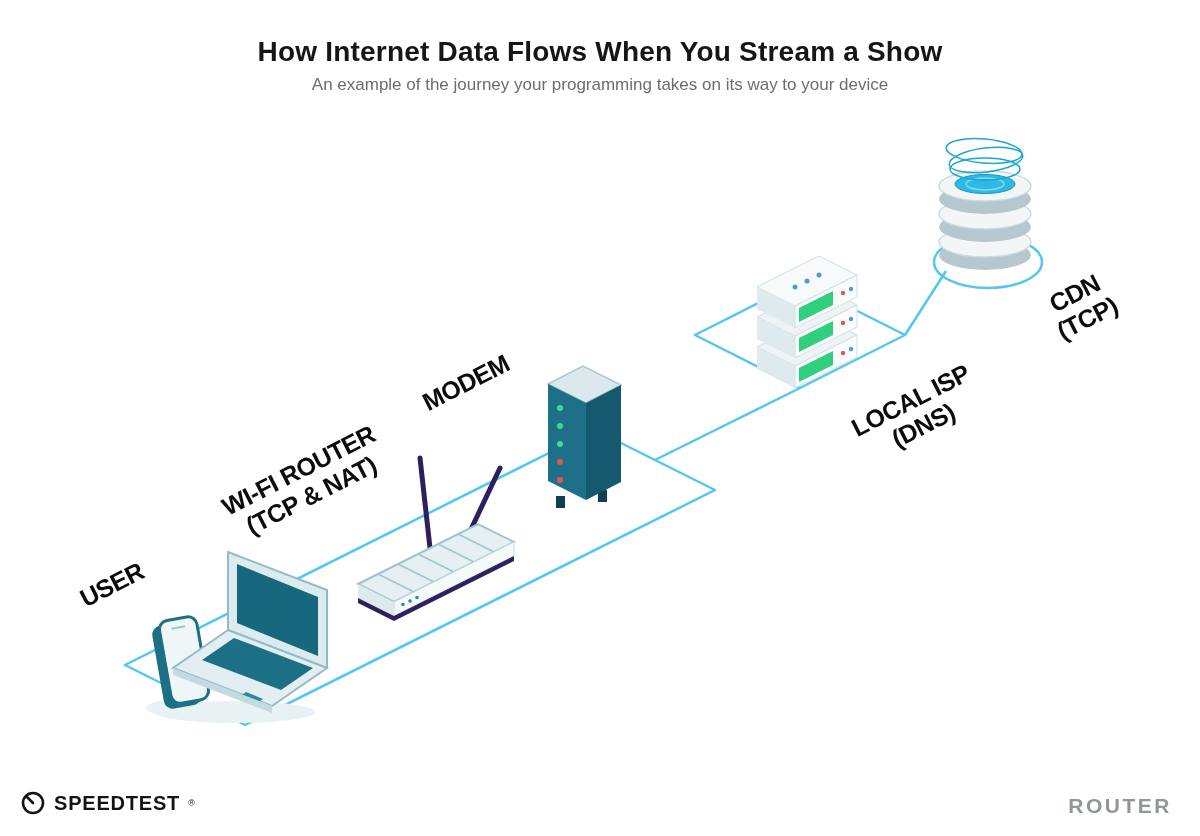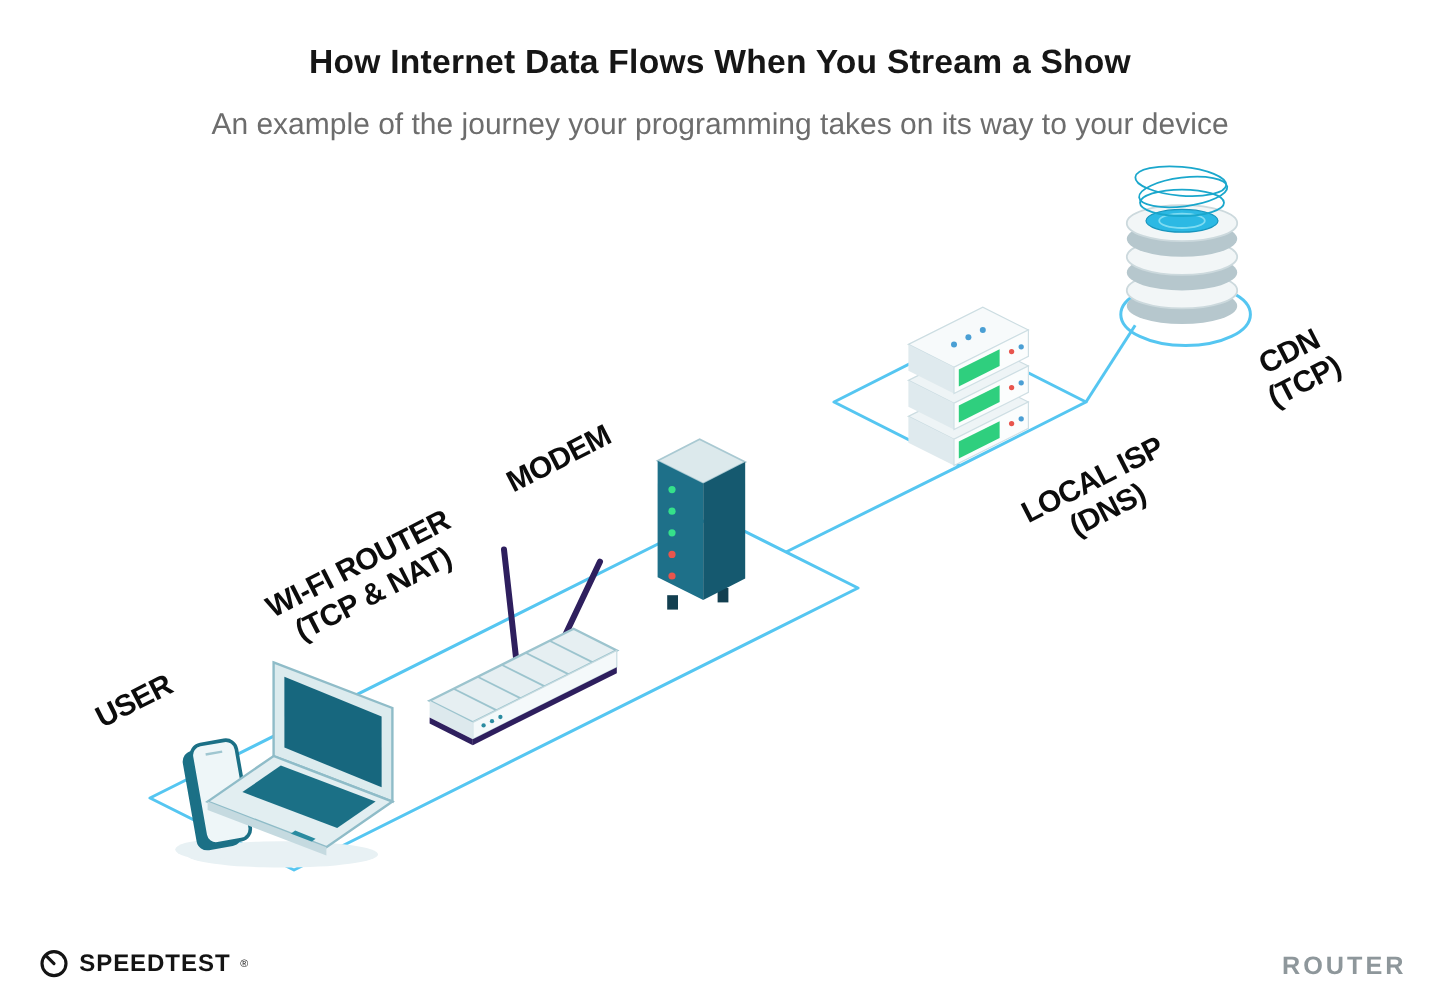--- a/index.html
+++ b/index.html
@@ -5,38 +5,38 @@
   * { margin:0; padding:0; box-sizing:border-box; }
   html,body { width:1200px; height:836px; }
   body {
     background:#ffffff;
     font-family:"Liberation Sans", sans-serif;
     position:relative;
     overflow:hidden;
   }
   .header { position:absolute; top:36px; left:0; width:100%; text-align:center; }
   .title { font-size:28px; font-weight:700; color:#161616; letter-spacing:0.2px; }
-  .subtitle { font-size:25px; font-weight:400; color:#6d6d6d; margin-top:22px; }
+  .subtitle { font-size:17px; font-weight:400; color:#6d6d6d; margin-top:7px; }
 
   .diagram-svg { position:absolute; top:0; left:0; }
 
   .node-label {
     position:absolute;
     transform:translate(-50%,-50%) rotate(-27deg);
     font-weight:700;
     font-size:25px;
     line-height:1.1;
     color:#0c0c0c;
     text-align:center;
     letter-spacing:-0.5px;
     white-space:nowrap;
   }
 
   .footer-left {
-    position:absolute; left:32px; bottom:20px;
+    position:absolute; left:20px; bottom:20px;
     display:flex; align-items:center; gap:8px;
   }
   .st-text { font-size:20px; font-weight:700; color:#141414; letter-spacing:0.8px; }
   .tm { font-size:9px; vertical-align:top; color:#141414; }
   .ookla {
     position:absolute; right:28px; bottom:18px;
     font-size:21px; font-weight:700; color:#8e979b; letter-spacing:2.5px;
   }
 </style>
 </head>

